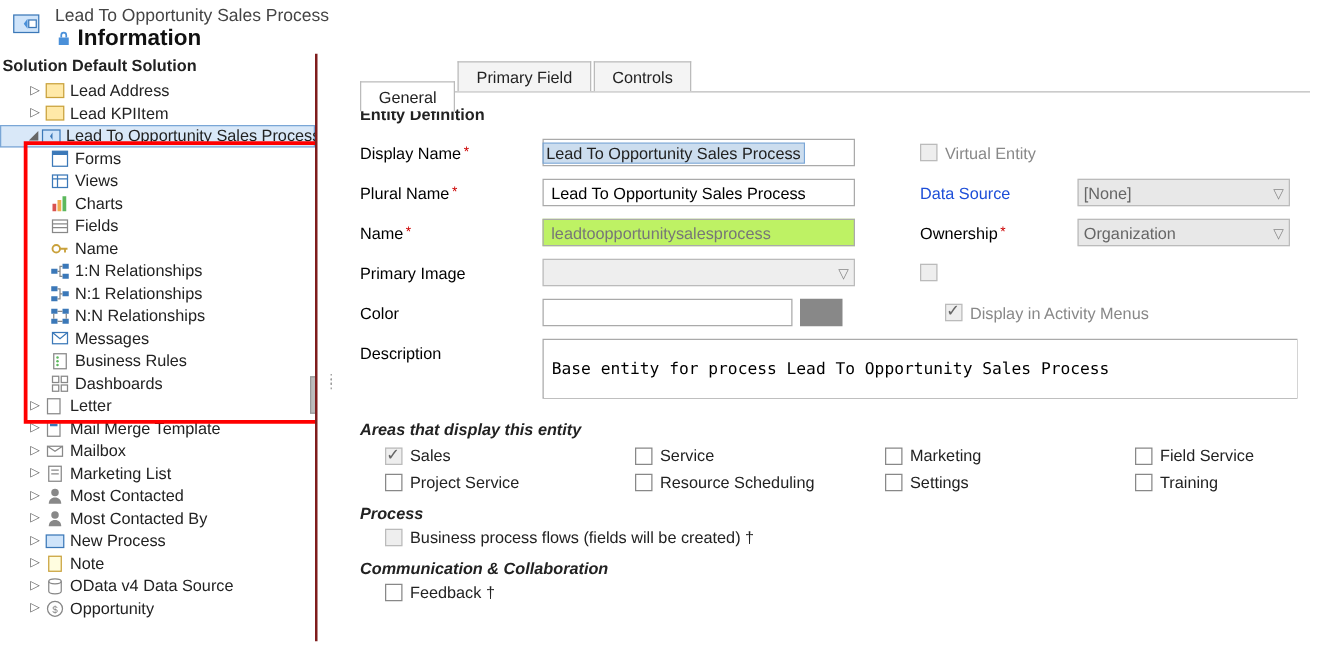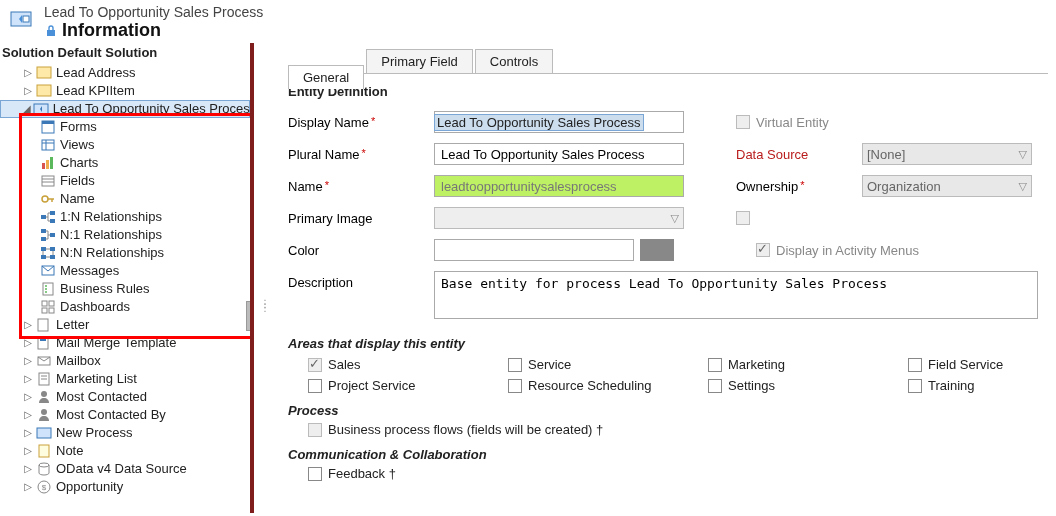--- a/index.html
+++ b/index.html
@@ -11,21 +11,21 @@
   .hdr-icon-wrap { width:30px; display:flex; flex-direction:column; align-items:center; padding-top:4px; }
   .hdr-icon { width:24px; height:24px; }
   .hdr-titles { display:flex; flex-direction:column; gap:0; }
   .hdr-title1 { font-size:14px; color:#444; }
   .hdr-title2-row { display:flex; align-items:center; gap:4px; }
   .hdr-title2 { font-size:18px; font-weight:700; color:#111; }
   .lock-icon { width:14px; height:14px; }
 
   .split { display:flex; height:calc(100% - 46px); }
   
-  .sidebar { width:254px; border-right:4px solid #7f1d1d; overflow:hidden; position:relative; }
+  .sidebar { width:254px; border-right:2px solid #7f1d1d; overflow:hidden; position:relative; }
   .sidebar-head { font-weight:700; font-size:13px; padding:2px 4px 4px 2px; }
   .tree { font-size:13px; line-height:18px; }
   .tree-row { display:flex; align-items:center; gap:2px; padding:0 4px; white-space:nowrap; height:18px; cursor:default;}
   .tw { width:12px; text-align:center; color:#666; font-size:10px; }
   .tree-icon { width:16px; height:16px; flex:0 0 16px; display:inline-flex; align-items:center; justify-content:center;}
   .tree-label { padding-left:2px; }
   .child .tree-row { padding-left:22px; }
   .child2 .tree-row { padding-left:40px; }
   .selected { background:#d9e8f8 !important; border:1px solid #7aa6d6; height:18px; }
   .red-box { border:3px solid red; position:absolute; left:19px; top:70px; width:243px; height:226px; pointer-events:none; }
@@ -45,21 +45,21 @@
   .inp[readonly]{ background:#bef264; color:#777; }
   .sel { height:22px; border:1px solid #bbb; background:#e8e8e8; width:100%; display:flex; align-items:center; justify-content:space-between; padding:0 4px; color:#666;}
   .sel .chev { font-size:11px; color:#888; }
   .hiliteLbl { background: #ccddee; outline:1px solid #7aa6d6; padding:0 2px;}
   .chk { width:14px; height:14px; border:1px solid #888; display:inline-block; background:#fff; position:relative; }
   .chk.checked::after{content:"✓"; position:absolute; top:-3px; left:0; font-size:13px; color:#666;}
   .chk.disabled{background:#eee; border-color:#bbb;}
   .chk-row { display:flex; align-items:center; gap:6px; }
   .color-row { display:flex; gap:6px; align-items:center; }
   .color-swatch { width:34px; height:22px; background:#888; }
-  .textarea { width:604px; height:48px; border:1px solid #aaa; padding:4px 6px; font-size:13px; resize:none; }
+  .textarea { width:604px; height:48px; border:1px solid #aaa; padding:16px 6px; font-size:13px; resize:none; }
   .areas { margin-top:14px;}
   .areas-grid { display:grid; grid-template-columns: repeat(4, 200px); row-gap:6px; margin:6px 0 2px 20px;}
   .sub-indent { margin-left:40px; }
   .section-sub { font-weight:700; font-size:13px; margin:10px 0 4px 0;font-style:italic;}
 </style>
 </head>
 <body>
 
 <div class="hdr">
   <div class="hdr-icon-wrap">
@@ -409,21 +409,21 @@
       <div class="chk-row">
           <span class="chk disabled"></span>
           <span class="lbl" style="color:#888">Virtual Entity</span>
         </div>
       <div></div>
         <div></div>
 
       <div class="lbl req">Plural Name</div>
       <input class="inp" value="Lead To Opportunity Sales Process" style="">
       <div></div>
-      <div class="lbl" style="color:#b91c1c">Data Source</div>
+      <div class="lbl" style="color:#1d4ed8">Data Source</div>
       <div class="sel">
           <span>[None]</span>
           <span class="chev">▽</span>
         </div>
       <div></div>
 
       <div class="lbl req">Name</div>
       <input class="inp" readonly="" value="leadtoopportunitysalesprocess" style="">
       <div></div>
       <div class="lbl req">Ownership</div>

